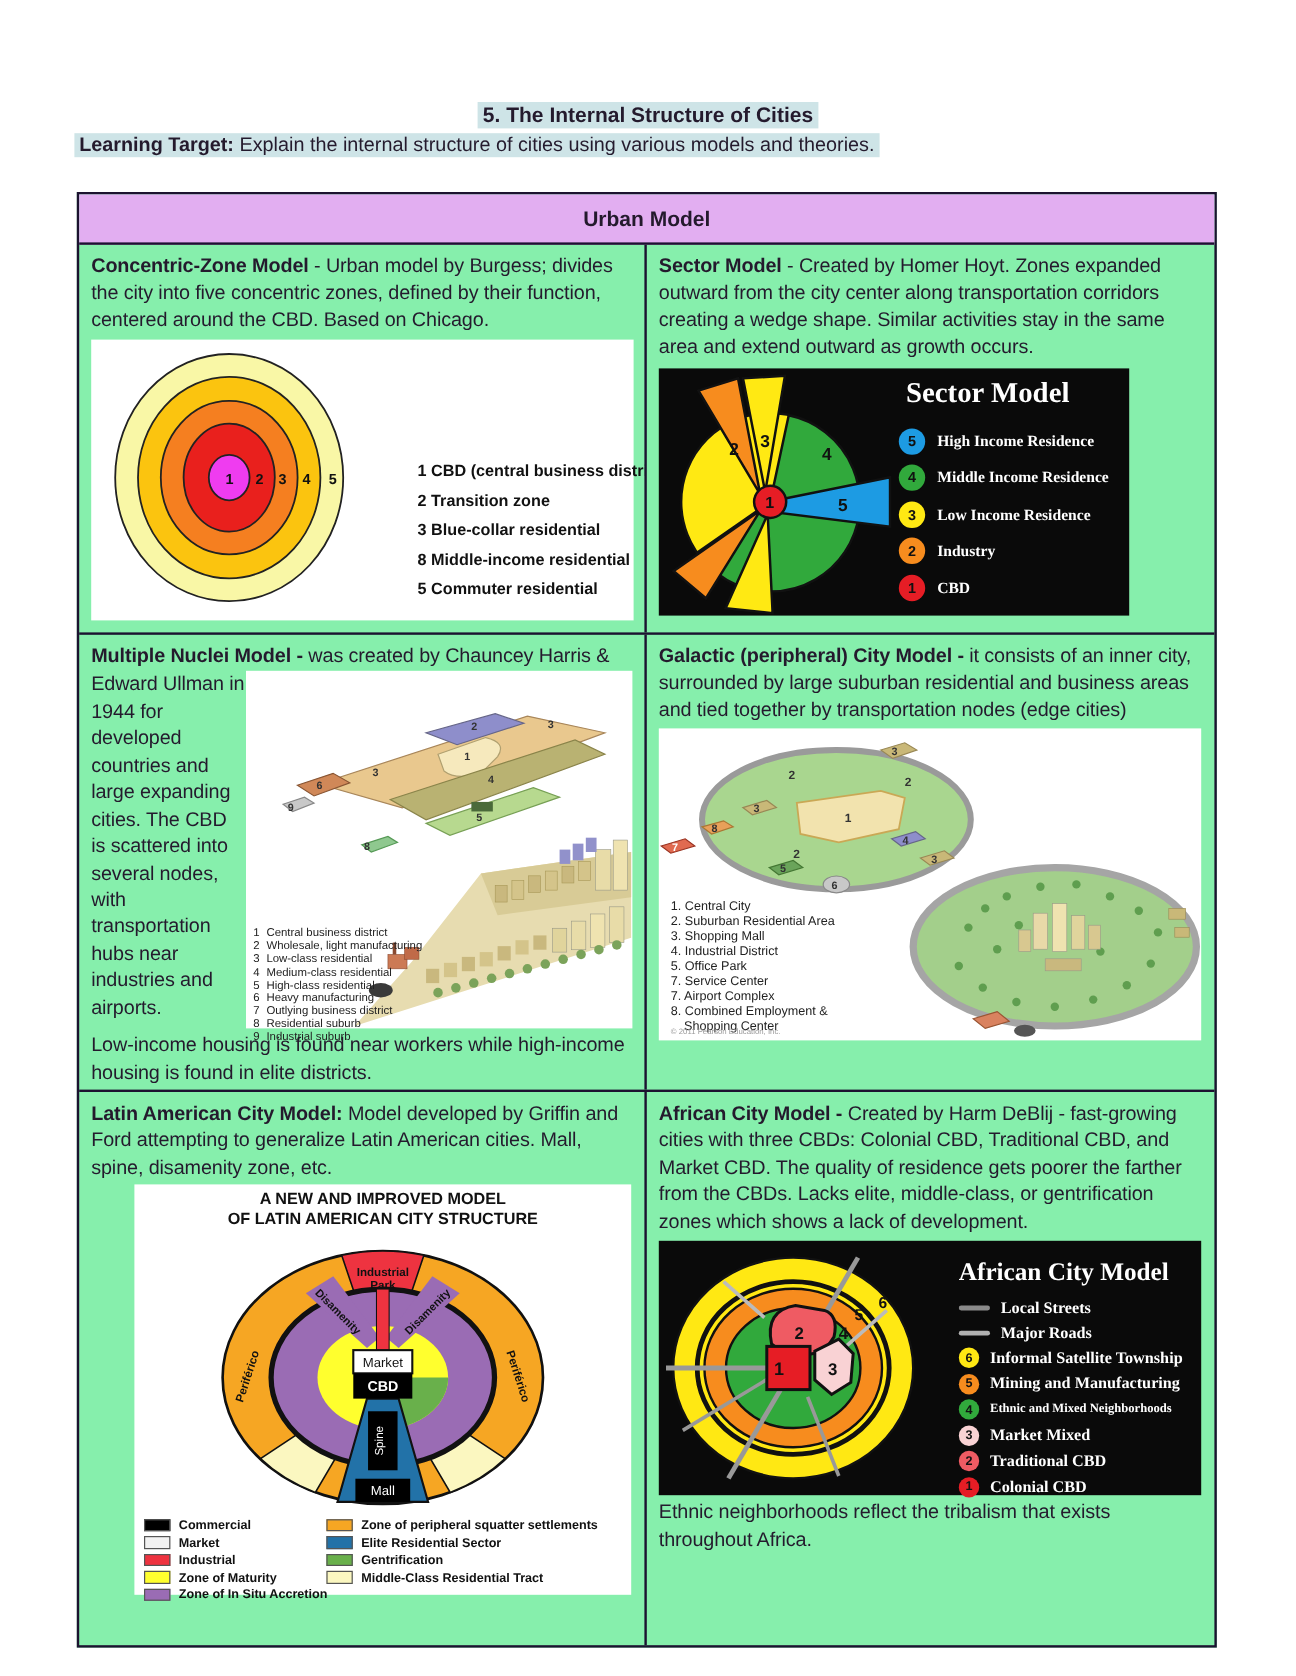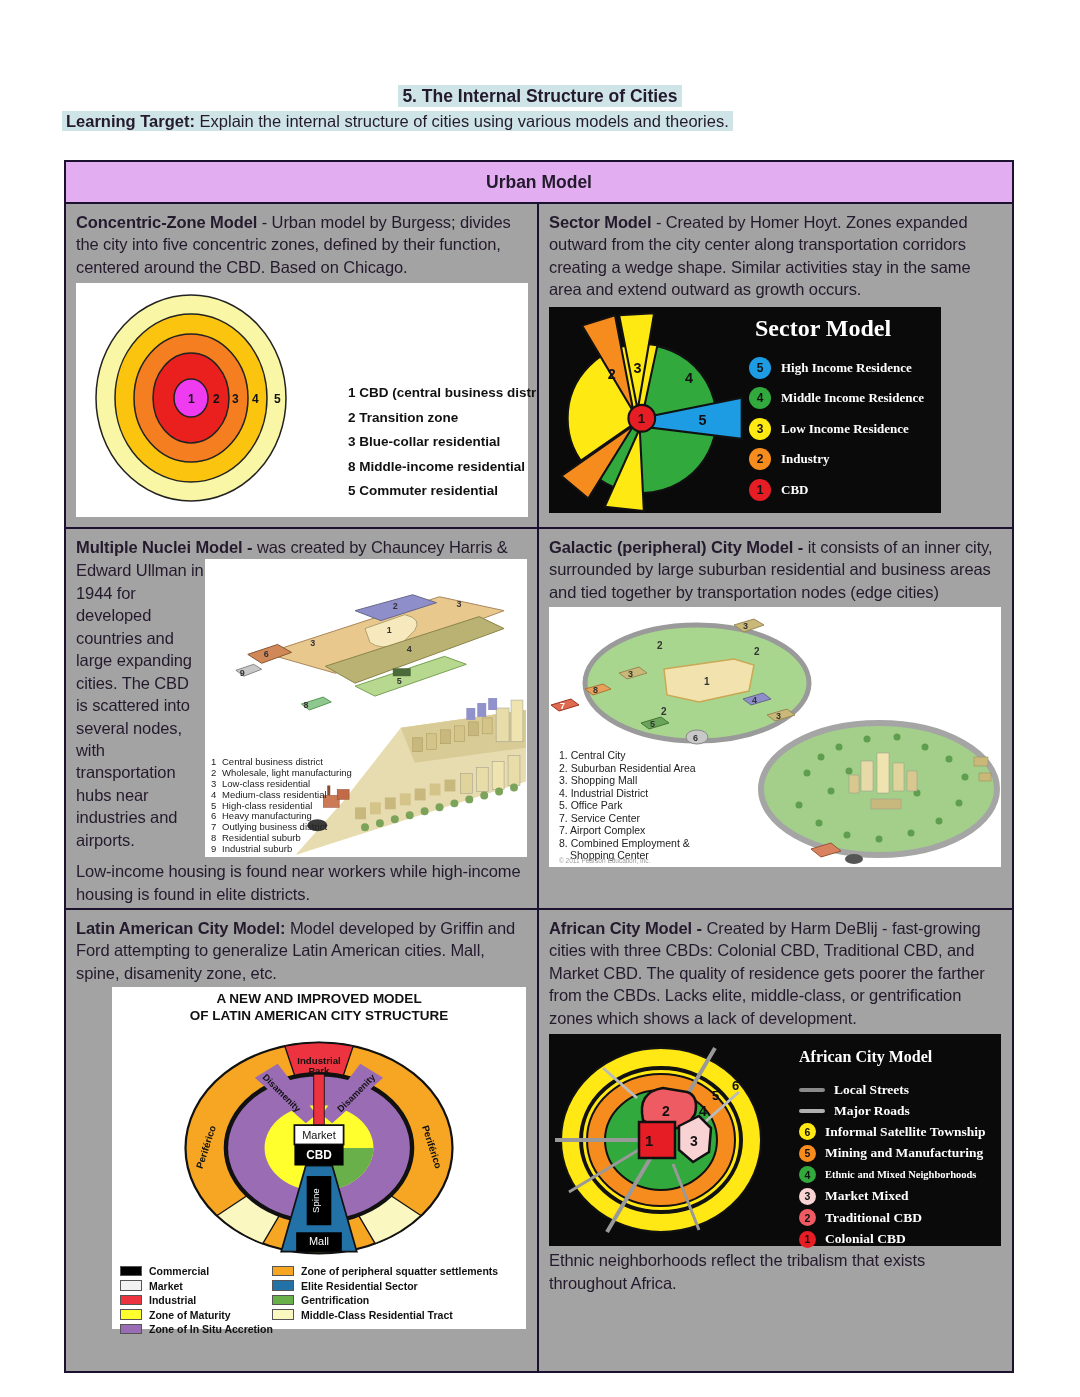--- a/index.html
+++ b/index.html
@@ -5,21 +5,21 @@
   * { box-sizing: border-box; }
   html,body { margin:0; padding:0; background:#ffffff; }
   body { width:1080px; height:1397px; position:relative; font-family:"Liberation Sans", sans-serif; color:#241a2d; }
   .page { position:relative; width:1080px; height:1397px; overflow:hidden; }
 
   .hl { background:#cee4e7; padding:1px 4px; }
 
   .doc-title { position:absolute; top:86px; left:0; width:100%; text-align:center; font-size:17.5px; font-weight:700; }
   .learning-target { position:absolute; top:112px; left:62px; font-size:16.5px; }
 
-  .umtable { position:absolute; left:64px; top:160px; width:950px; border:2.5px solid #1c1230; background:#a3a3a3; }
+  .umtable { position:absolute; left:64px; top:160px; width:950px; border:2.5px solid #1c1230; background:#86efac; }
   .um-header { height:42px; background:#e2aef1; border-bottom:2.5px solid #1c1230; display:flex; align-items:center; justify-content:center; font-weight:700; font-size:17.5px; }
   .um-row { display:flex; border-bottom:2.5px solid #1c1230; }
   .um-row:last-child { border-bottom:none; }
   .r1 { height:325px; } .r2 { height:381px; } .r3 { height:461px; }
   .cell { width:50%; height:100%; padding:7px 10px 6px; overflow:hidden; }
   .cell.left { border-right:2.5px solid #1c1230; }
   .cell p { margin:0; font-size:16.5px; line-height:1.36; letter-spacing:-0.1px; }
   .cell p b { font-weight:700; }
   .footer-text { margin-top:3px !important; }
 
@@ -35,42 +35,42 @@
   .sector-title { position:absolute; left:206px; top:8px; font-family:"Liberation Serif", serif; font-weight:700; font-size:24px; color:#fff; white-space:nowrap; }
   .sector-legend { position:absolute; left:200px; top:50px; }
   .sector-legend .lg-row { display:flex; align-items:center; margin-bottom:8.5px; }
   .lg-circle { width:22px; height:22px; border-radius:50%; display:flex; align-items:center; justify-content:center; font-weight:700; font-size:12px; color:#111; margin-right:10px; flex:0 0 22px; }
   .sector-legend .lbl { font-family:"Liberation Serif", serif; font-weight:700; font-size:13px; color:#fff; white-space:nowrap; }
 
   
   .nuclei-wrap { display:flex; margin-top:1px; }
   .nuclei-sidetext { width:134px; font-size:16.5px; line-height:1.36; letter-spacing:-0.1px; }
   .nuclei-panel { position:relative; width:322px; height:298px; }
-  .nu-legend { position:absolute; left:6px; top:198px; font-size:9.5px; line-height:10.8px; color:#222; }
+  .nu-legend { position:absolute; left:6px; top:214px; font-size:9.5px; line-height:10.8px; color:#222; }
   .nu-legend .nu-num { display:inline-block; width:11px; }
 
   
   .gal-panel { position:relative; width:452px; height:260px; margin-top:4px; }
   .gal-legend { position:absolute; left:10px; top:142px; width:168px; font-size:10.5px; line-height:12.5px; color:#222; }
   .gal-legend div { padding-left:11px; text-indent:-11px; }
   .gal-copy { position:absolute; left:10px; bottom:3px; font-size:6.5px; color:#999; }
 
   
   .latin-panel { position:relative; width:414px; height:342px; margin-left:36px; margin-top:3px; }
   .latin-title { text-align:center; font-weight:700; font-size:13.5px; line-height:1.25; padding-top:4px; color:#111; }
   .latin-svg { display:block; margin:0 auto; }
   .latin-legend { display:flex; padding:2px 8px 0; }
   .ll-col1 { width:152px; } .ll-col2 { flex:1; }
   .ll-item { display:flex; align-items:center; margin-bottom:2.5px; }
   .ll-swatch { width:22px; height:10.5px; border:1px solid #555; margin-right:7px; flex:0 0 22px; }
   .ll-label { font-weight:700; font-size:10.5px; color:#111; white-space:nowrap; }
 
   
   .african-panel { position:relative; width:452px; height:212px; margin-top:5px; background:#0a0a0a; }
-  .af-title { position:absolute; left:250px; top:14px; font-family:"Liberation Serif", serif; font-weight:700; font-size:16px; color:#fff; white-space:nowrap; }
+  .af-title { position:absolute; left:250px; top:14px; font-family:"Liberation Serif", serif; font-weight:700; font-size:21px; color:#fff; white-space:nowrap; }
   .af-legend { position:absolute; left:250px; top:48px; }
   .af-row { display:flex; align-items:center; margin-bottom:4.5px; }
   .af-line { width:26px; height:4px; margin-right:9px; flex:0 0 26px; border-radius:2px; }
   .af-circle { width:17px; height:17px; border-radius:50%; font-size:10.5px; font-weight:700; display:flex; align-items:center; justify-content:center; color:#111; margin-right:9px; flex:0 0 17px; }
   .af-lbl { font-family:"Liberation Serif", serif; font-weight:700; font-size:13.5px; color:#fff; white-space:nowrap; }
   .af-lbl.small { font-size:10.5px; }
 
   svg text { font-family:"Liberation Sans", sans-serif; }
 </style>
 </head>

